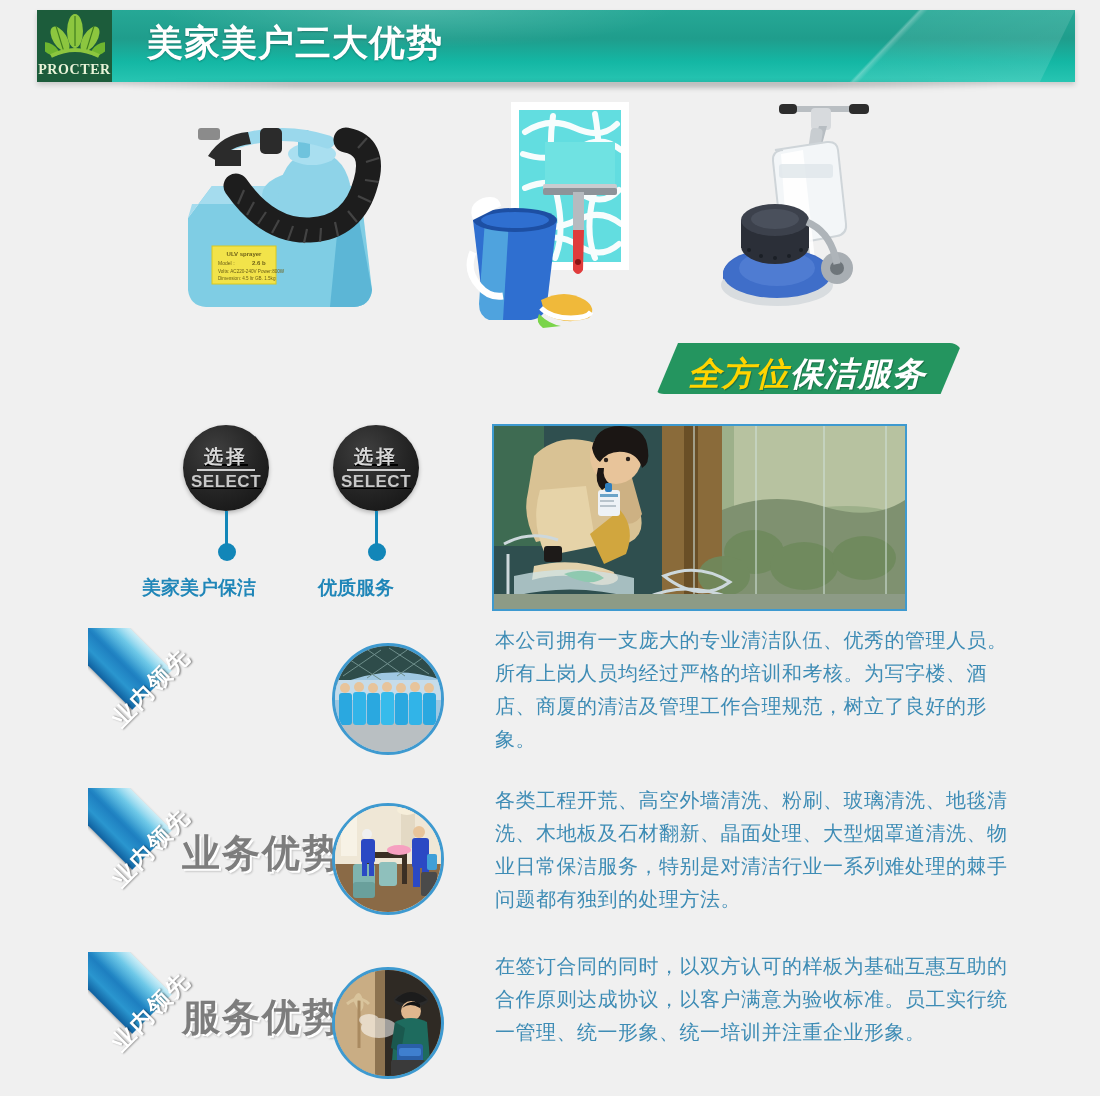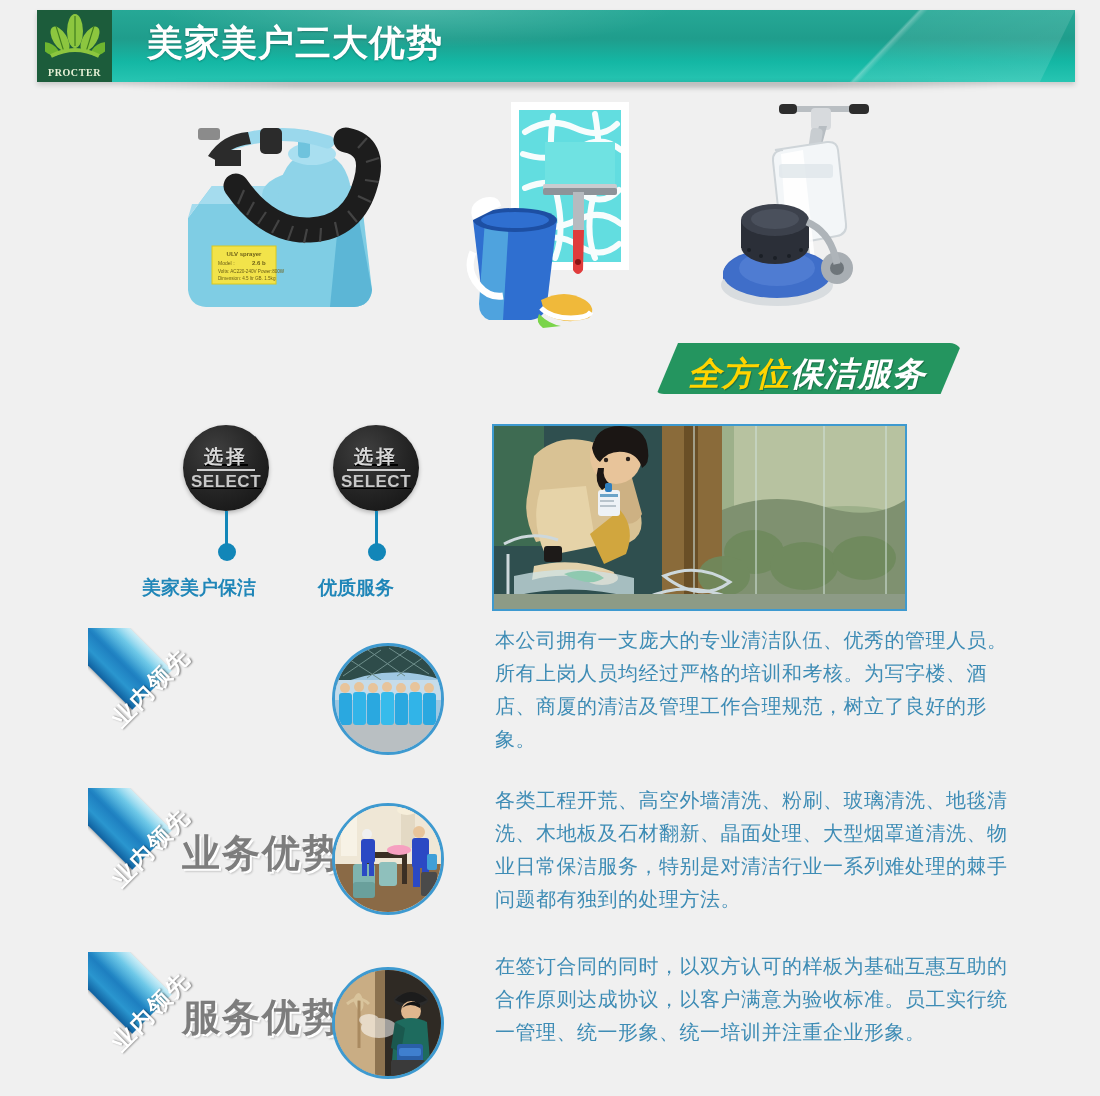--- a/index.html
+++ b/index.html
@@ -29,21 +29,21 @@
     background:radial-gradient(ellipse at center,rgba(255,255,255,.16) 0%,rgba(255,255,255,0) 70%);
   }
   .logo{
     position:absolute;left:0;top:0;width:75px;height:72px;
     background:#1c5c3b;display:flex;flex-direction:column;align-items:center;justify-content:flex-end;
     padding-bottom:4px;box-sizing:border-box;
   }
   .logo svg{position:absolute;top:4px;left:8px;}
   .logo-text{
     font-family:"Liberation Serif","DejaVu Serif",serif;
-    font-size:10px;font-weight:bold;letter-spacing:.6px;color:#e9f3d8;
+    font-size:14px;font-weight:bold;letter-spacing:.6px;color:#e9f3d8;
     position:relative;z-index:2;
   }
   .banner-cn{
     position:absolute;left:110px;top:9px;color:#ffffff;
     font-size:36px;font-weight:bold;letter-spacing:1px;
     text-shadow:0 1px 2px rgba(0,0,0,.25);
   }
   .banner-en{
     position:absolute;left:112px;top:44px;color:#d6f2ee;
     font-size:19px;letter-spacing:.4px;

